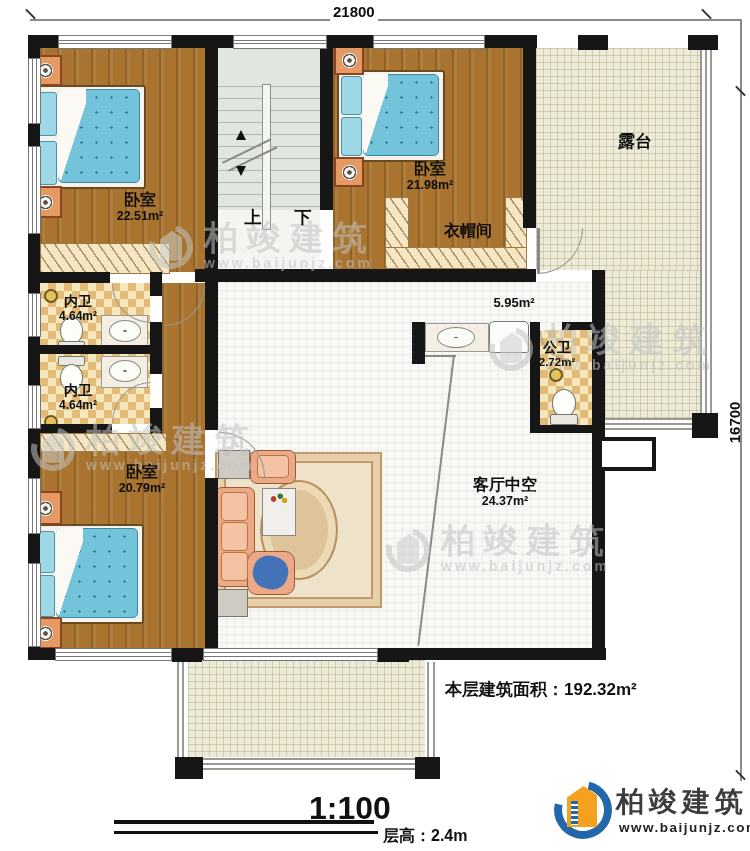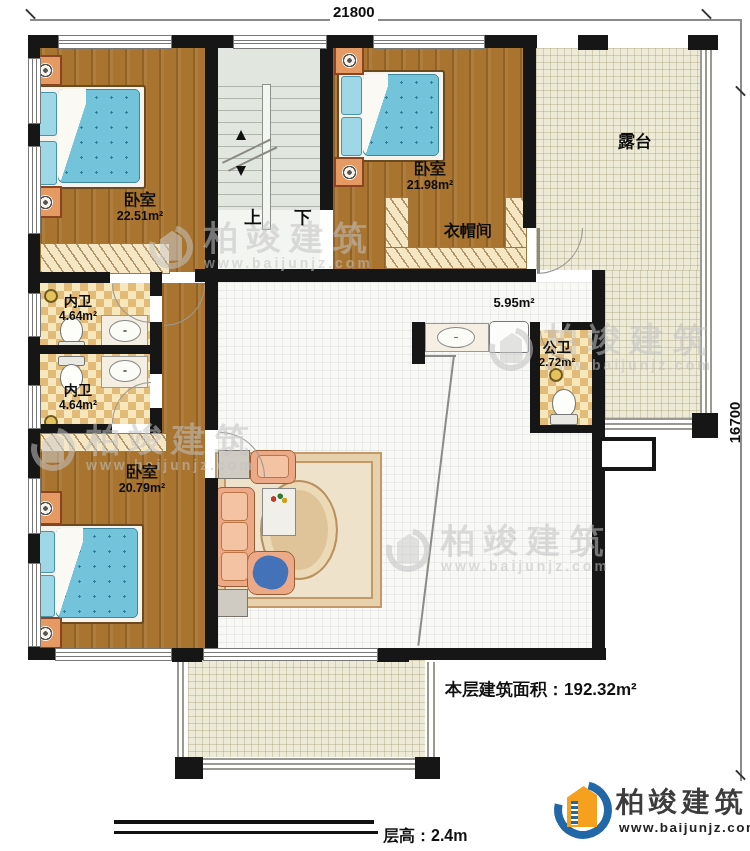--- a/index.html
+++ b/index.html
@@ -327,22 +327,27 @@
       <div class="rarea" style="font-size:12px;">4.64m²</div>
   </div>
   <div class="label" style="left:50px;top:383px;width:56px;">
     <div class="rname sm">内卫</div>
       <div class="rarea" style="font-size:12px;">4.64m²</div>
   </div>
   <div class="label" style="left:92px;top:463px;width:100px;">
     <div class="rname">卧室</div>
       <div class="rarea">20.79m²</div>
   </div>
+  <div class="label" style="left:455px;top:476px;width:100px;">
+    <div class="rname">客厅中空</div>
+      <div class="rarea">24.37m²</div>
+  </div>
 
   <div class="farea">本层建筑面积：192.32m²</div>
+  <div class="scale">1:100</div>
   <div class="uline" style="left:114px;top:820px;width:260px;height:4px;"></div>
   <div class="uline" style="left:114px;top:831px;width:264px;height:2.5px;"></div>
   <div class="fheight">层高：2.4m</div>
 
   <div class="mark">
     <span class="sw"></span>
       <span class="bd"></span>
       <span class="wins"></span>
   </div>
   <div class="brandname">柏竣建筑</div>

